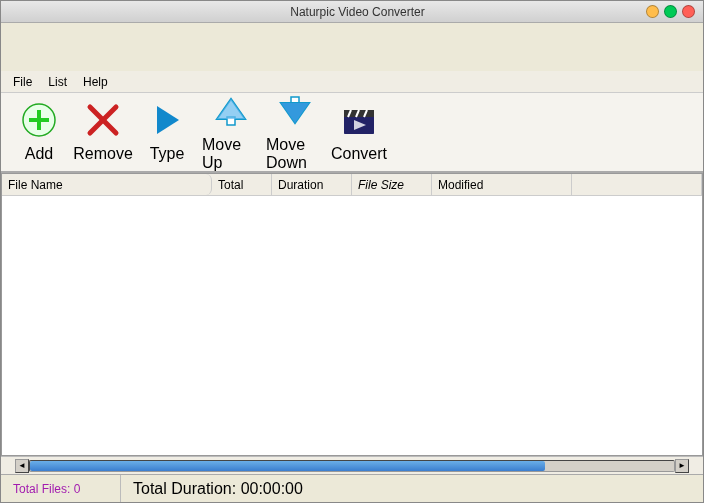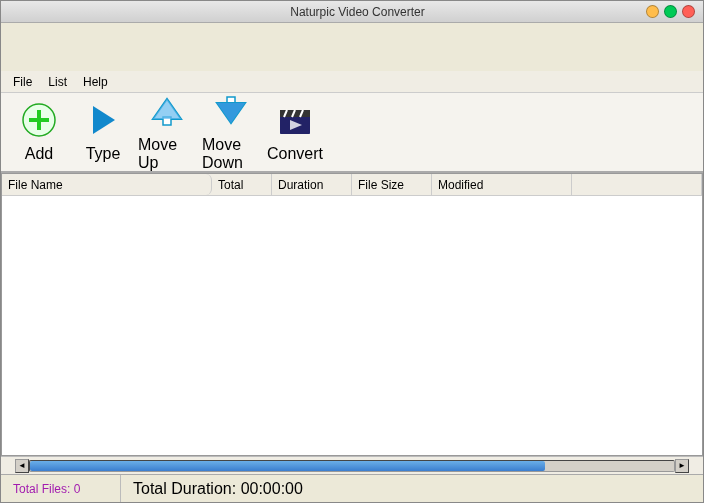--- a/index.html
+++ b/index.html
@@ -133,21 +133,21 @@
       display: flex;
       align-items: center;
       white-space: nowrap;
       overflow: hidden;
     }
 
     .col-filename { width: 210px; flex-shrink: 0; border-radius: 6px; }
     .col-type { width: 60px; flex-shrink: 0; }
     .col-duration { width: 80px; flex-shrink: 0; text-align: center; }
     .col-videosize { width: 100px; flex-shrink: 0; }
-    .col-filesize { width: 80px; flex-shrink: 0; }
+    .col-filesize { width: 80px; flex-shrink: 0; font-style: italic; }
     .col-modified { width: 140px; flex-shrink: 0; }
     .col-extra { flex: 1; }
 
     .table-body {
       flex: 1;
       overflow: auto;
       background: #fff;
     }
 
     .status-bar {
@@ -245,20 +245,29 @@
       <div>
         <svg viewBox="0 0 36 36" width="36" height="36">
           <circle cx="18" cy="18" r="16" fill="#e8ffe8" stroke="#22aa22" stroke-width="1.5"></circle>
           <rect x="16" y="8" width="4" height="20" fill="#22cc22"></rect>
           <rect x="8" y="16" width="20" height="4" fill="#22cc22"></rect>
         </svg>
       </div>
       <span class="toolbar-btn-label">Add</span>
     </div>
 
+    <div class="toolbar-btn">
+      <div>
+        <svg viewBox="0 0 36 36" width="36" height="36">
+          <line x1="5" y1="5" x2="31" y2="31" stroke="#cc2222" stroke-width="5" stroke-linecap="round"></line>
+          <line x1="31" y1="5" x2="5" y2="31" stroke="#cc2222" stroke-width="5" stroke-linecap="round"></line>
+        </svg>
+      </div>
+      <span class="toolbar-btn-label">Remove</span>
+    </div>
 
     <div class="toolbar-btn">
       <div>
         <svg viewBox="0 0 36 36" width="36" height="36">
           <polygon points="8,4 8,32 30,18" fill="#1188cc"></polygon>
         </svg>
       </div>
       <span class="toolbar-btn-label">Type</span>
     </div>
 

